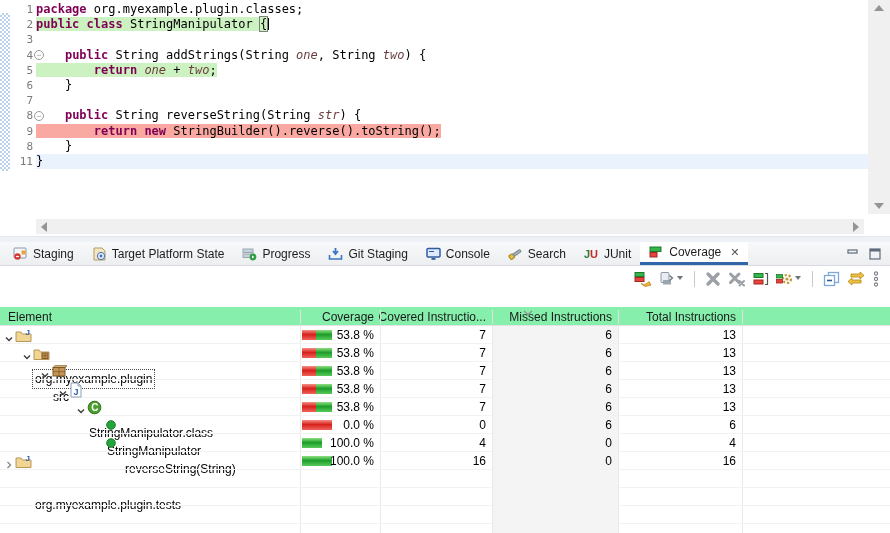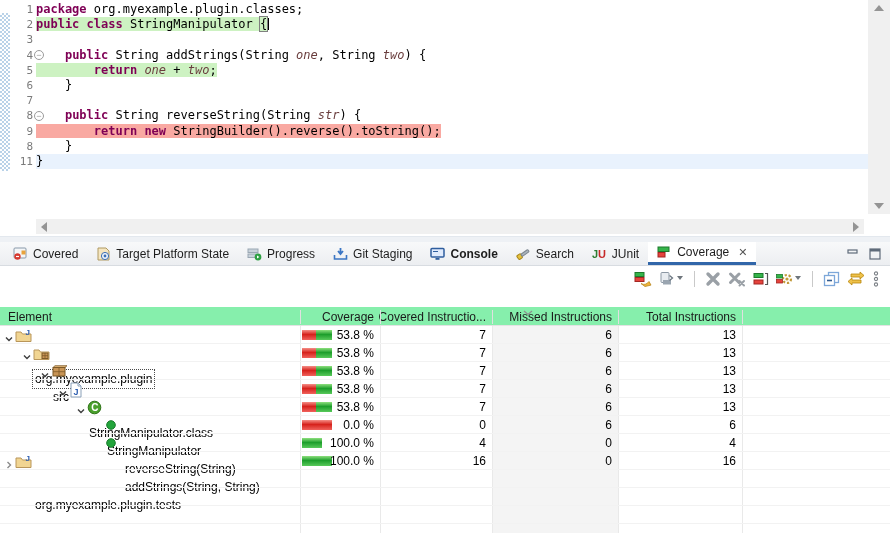--- a/index.html
+++ b/index.html
@@ -40,21 +40,21 @@
   .sarr.left  { left:5px; top:3px; border-top:5px solid transparent; border-bottom:5px solid transparent; border-right:6px solid #949494; }
   .sarr.right { right:5px; top:3px; border-top:5px solid transparent; border-bottom:5px solid transparent; border-left:6px solid #949494; }
 
   
   .sash { position:absolute; left:0; top:236px; width:890px; height:6px; background:#eef1f5; border-top:1px solid #e3e8ee; }
 
   
   .tabbar { position:absolute; left:0; top:242px; width:890px; height:24px; display:flex; align-items:stretch;
             padding-left:4px; background:linear-gradient(#f8f9fa,#eceef1); border-bottom:1px solid #d8dce1; }
   .tab { display:flex; align-items:center; gap:5px; padding:0 9px; font-size:12px; color:#1d1d1d; cursor:pointer; white-space:nowrap; }
-  .tab.bold .tlabel { font-weight:bold; }
+  .tab.bold .tlabel { font-weight:normal; }
   .tab.selected { background:#fff; border-bottom:3px solid #3166a9; }
   .tclose { margin-left:4px; color:#555; font-size:11px; }
   .ticon svg { display:block; }
   .wbtns { margin-left:auto; display:flex; align-items:center; gap:8px; padding-right:8px; }
   .wbtn { cursor:pointer; display:flex; }
 
   
   .ctoolbar { position:absolute; left:0; top:266px; width:890px; height:25px; background:#fff;
               display:flex; justify-content:flex-end; align-items:center; gap:7px; padding-right:10px; }
   .tbtn { display:flex; align-items:center; cursor:pointer; }
@@ -159,21 +159,21 @@
   <div class="tabbar">
     <div class="tab">
       <span class="ticon">
           <svg width="15" height="14">
             <rect x="1" y="1" width="12" height="10" rx="1" fill="#f4f6f8" stroke="#8899aa"></rect>
             <rect x="8.5" y="3.5" width="4" height="4" fill="#e8a33d"></rect>
             <circle cx="4.5" cy="9.5" r="3.2" fill="#d6382f"></circle>
             <path d="M3 9.5h3" stroke="#fff" stroke-width="1.2"></path>
           </svg>
         </span>
-      <span class="tlabel">Covered</span>
+      <span class="tlabel">Staging</span>
     </div>
     <div class="tab">
       <span class="ticon">
           <svg width="15" height="14">
             <path d="M2 1 h8 l3 3 v9 h-11 z" fill="#f5e6c0" stroke="#b09a62"></path>
             <circle cx="9" cy="9" r="3.6" fill="#eef4fb" stroke="#3b6fb5"></circle>
             <circle cx="9" cy="9" r="1.4" fill="#3b6fb5"></circle>
           </svg>
         </span>
       <span class="tlabel">Target Platform State</span>
@@ -454,21 +454,20 @@
         </span>
         <span class="rnum pct">0.0 %</span>
         <span class="rnum cov">0</span>
         <span class="rnum mis">6</span>
         <span class="rnum tot">6</span>
       </div>
       <div class="trow">
         <span class="ricon" style="left:105px"><svg width="12" height="14">
             <circle cx="6" cy="7" r="4.3" fill="#23a53c" stroke="#177a2a"></circle>
           </svg></span>
-        <span class="rlabel" style="left:123px">addStrings(String, String)</span>
         <span class="rbar" style="left:302px">
           <i class="bgreen" style="width:20px"></i>
         </span>
         <span class="rnum pct">100.0 %</span>
         <span class="rnum cov">4</span>
         <span class="rnum mis">0</span>
         <span class="rnum tot">4</span>
       </div>
       <div class="trow">
         <span class="arr" style="left:4px"><svg width="10" height="10">

